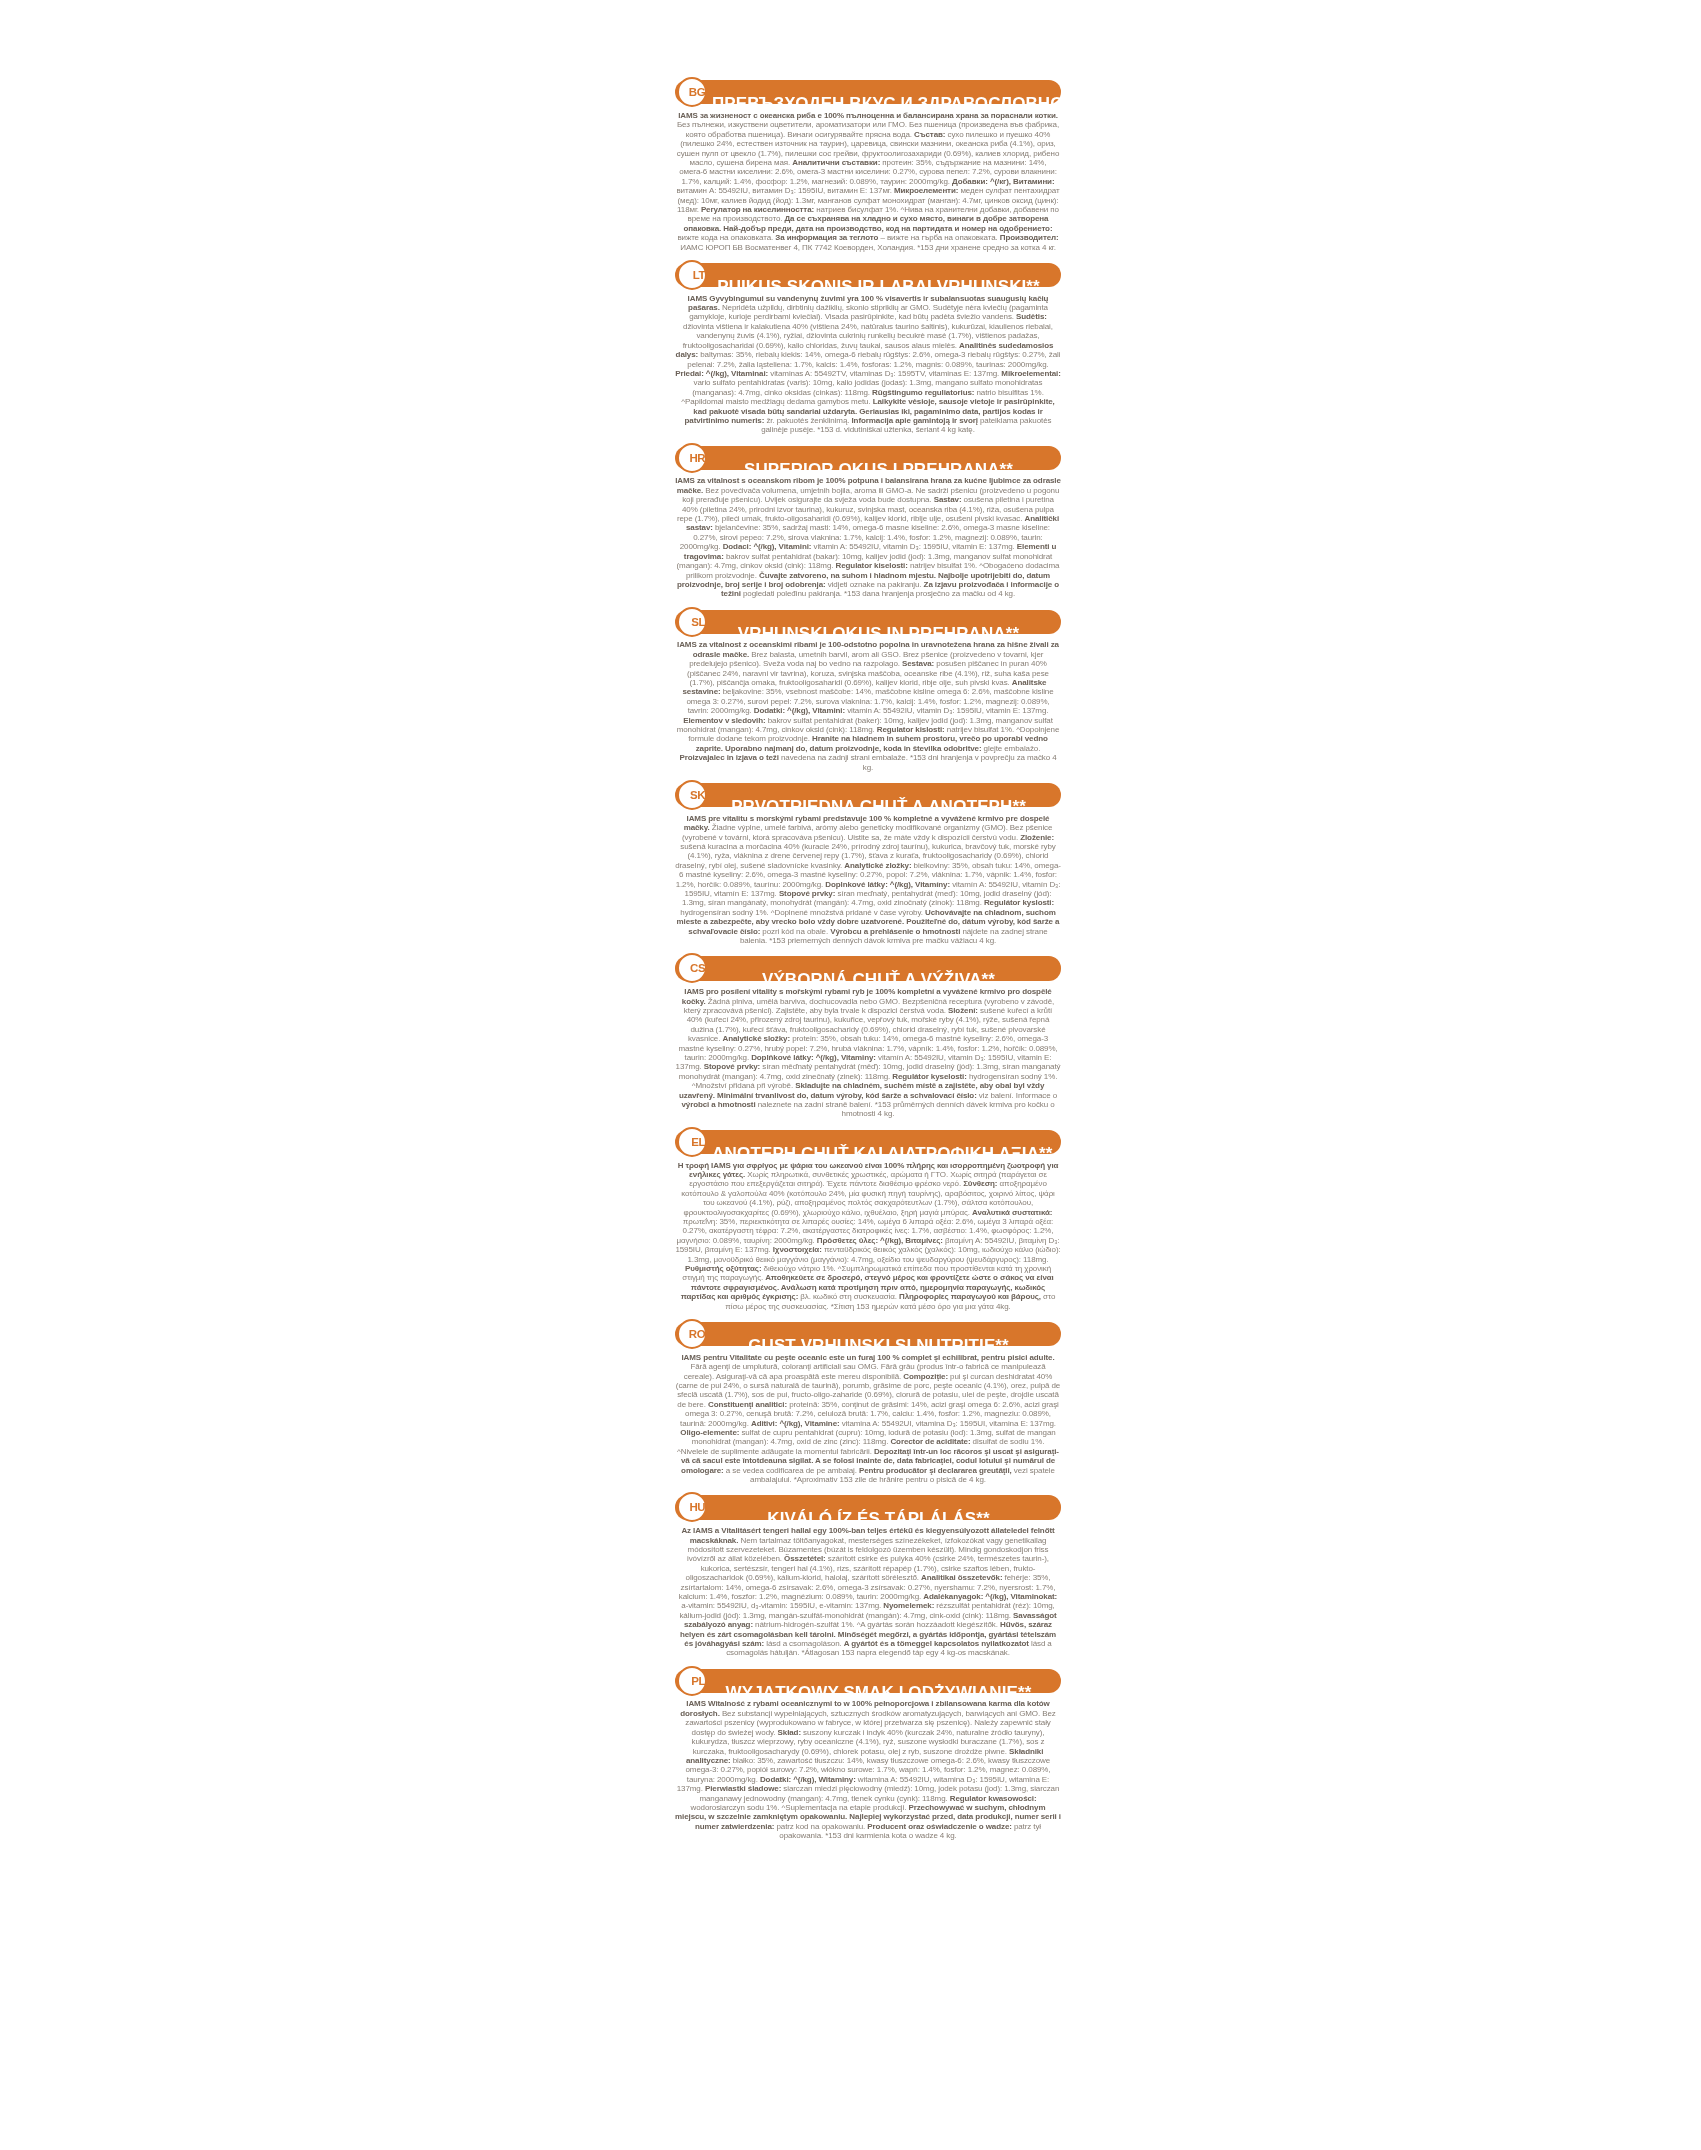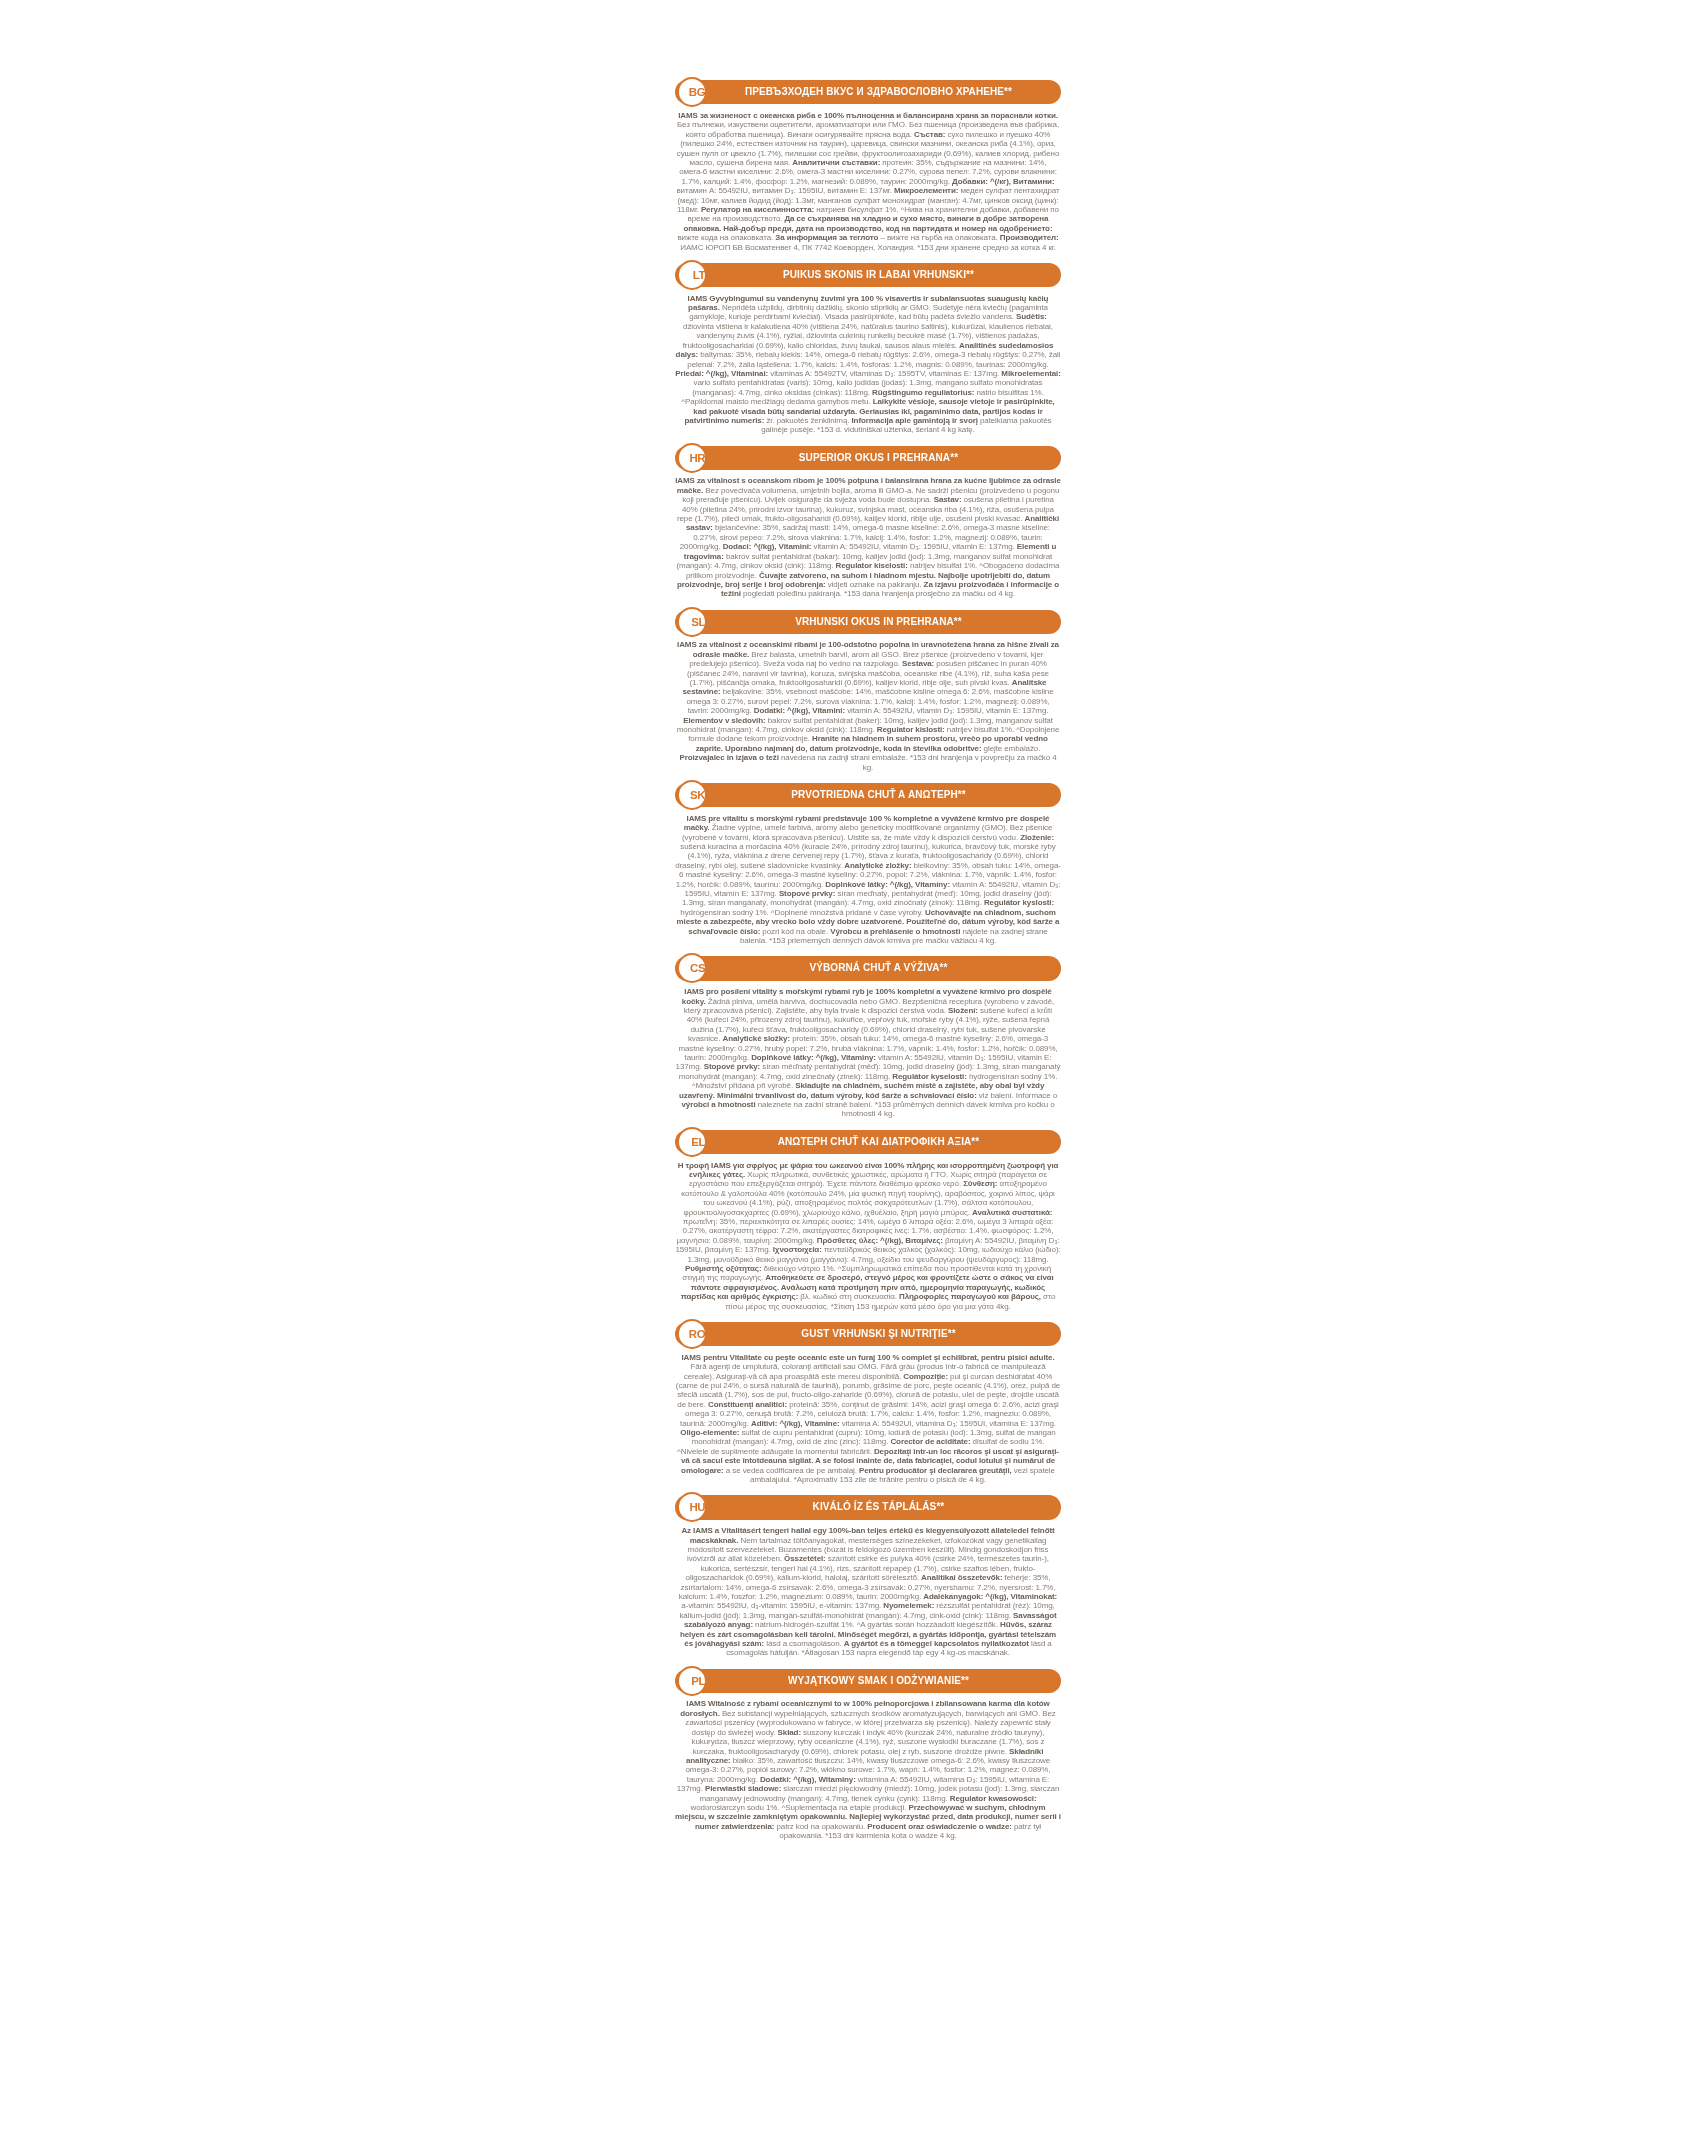--- a/index.html
+++ b/index.html
@@ -39,23 +39,23 @@
     color:var(--orange);
     font-weight:bold;
     font-size:11.5px;
     line-height:26px;
     text-align:right;
     letter-spacing:-0.4px;
     box-sizing:content-box;
   }
   .title{
     margin:0;
-    padding:0 16px 0 37px;
+    padding:12px 16px 0 37px;
     color:var(--banner-text);
-    font-size:10px;
+    font-size:17px;
     font-weight:bold;
     line-height:24.4px;
     text-align:center;
     letter-spacing:0.1px;
     white-space:nowrap;
   }
   .body{
     margin:6.5px 0 0 0;
     color:var(--body-col);
     font-size:8px;

